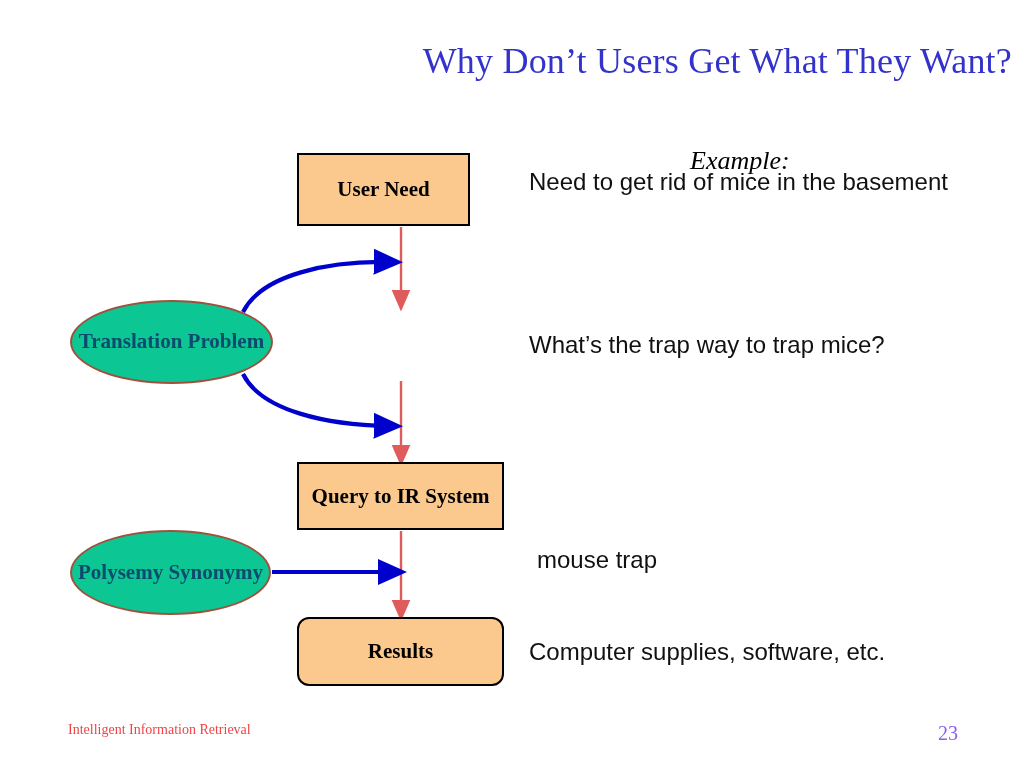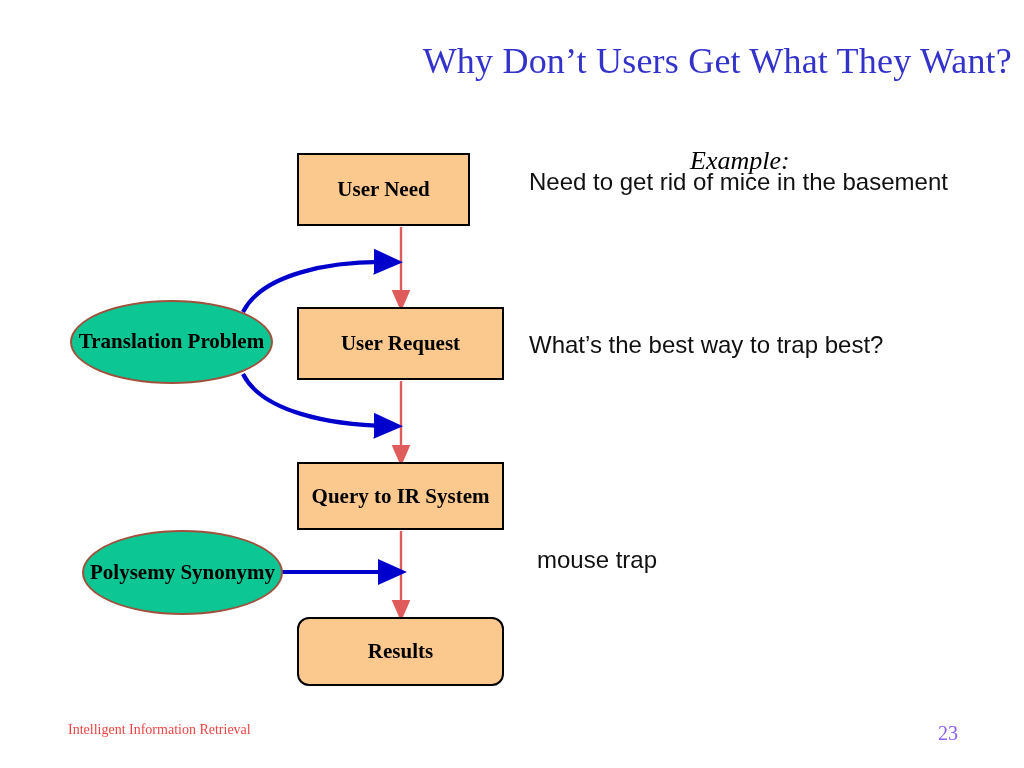--- a/index.html
+++ b/index.html
@@ -60,26 +60,26 @@
     background: #0cc794;
     border: 2px solid #a0503c;
     border-radius: 50%;
     display: flex;
     align-items: center;
     justify-content: center;
     text-align: center;
     font-family: "Liberation Serif", serif;
     font-weight: bold;
     font-size: 21px;
-    color: #000000;
+    color: #0c4a6e;
     line-height: 1.3;
     z-index: 5;
   }
   #ellipse-translation { left: 70px; top: 300px; width: 203px; height: 84px; }
-  #ellipse-polysemy    { left: 82px; top: 530px; width: 201px; height: 85px; }
+  #ellipse-polysemy    { left: 70px; top: 530px; width: 201px; height: 85px; }
 
   
   #arrows {
     position: absolute;
     left: 0;
     top: 0;
     width: 1024px;
     height: 768px;
     z-index: 3;
     pointer-events: none;
@@ -156,36 +156,36 @@
       <path d="M243,374 C262,412 330,425 388,426" fill="none" stroke="#0000cc" stroke-width="4.2" marker-end="url(#bluehead)"></path>
     </g>
 
     <g>
       <line x1="272" y1="572" x2="392" y2="572" stroke="#0000cc" stroke-width="4.2" marker-end="url(#bluehead)"></line>
     </g>
   </svg>
 
   <div class="flow-box" id="box-user-need">User Need</div>
 
-  <div class="flow-box" id="box-user-request">User Request</div>
 
   <div class="flow-box" id="box-query-ir">Query to IR System</div>
 
   <div class="flow-box" id="box-results">Results</div>
 
   <div class="flow-ellipse" id="ellipse-translation">Translation Problem</div>
 
   <div class="flow-ellipse" id="ellipse-polysemy">Polysemy Synonymy</div>
 
   <div id="example-label">Example:</div>
 
   <div class="example-text" id="ex-need">Need to get rid of mice in the basement</div>
 
-  <div class="example-text" id="ex-request">What’s the best way to trap best?</div>
+  <div class="example-text" id="ex-request">What’s the trap way to trap mice?</div>
 
   <div class="example-text" id="ex-query">mouse trap</div>
 
+  <div class="example-text" id="ex-results">Computer supplies, software, etc.</div>
 
   <div id="footer-label">Intelligent Information Retrieval</div>
 
   <div id="page-number">23</div>
 
 </div>
 
 </body></html>

